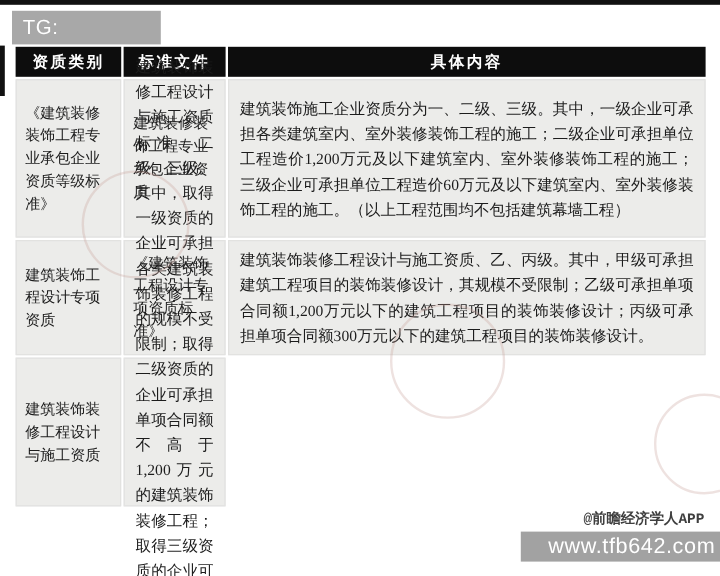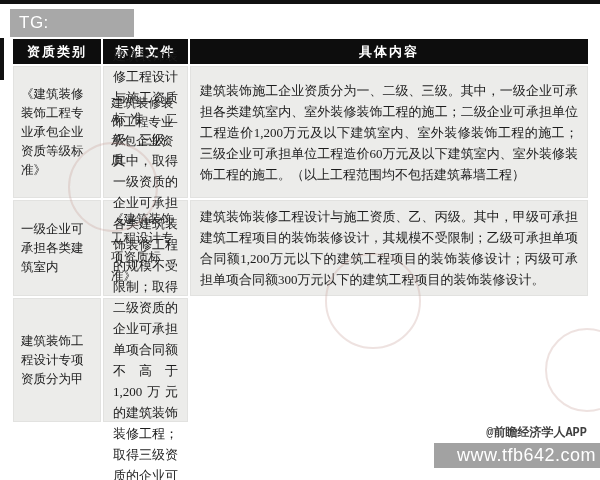--- a/index.html
+++ b/index.html
@@ -70,25 +70,25 @@
 
   <div class="qual-table">
     <div class="hcell">资质类别</div>
     <div class="hcell">标准文件</div>
     <div class="hcell">具体内容</div>
 
     <div class="cell std">《建筑装修装饰工程专业承包企业资质等级标准》</div>
     <div class="cell cat">建筑装修装饰工程专业承包企业资质</div>
     <div class="cell det">建筑装饰施工企业资质分为一、二级、三级。其中，一级企业可承担各类建筑室内、室外装修装饰工程的施工；二级企业可承担单位工程造价1,200万元及以下建筑室内、室外装修装饰工程的施工；三级企业可承担单位工程造价60万元及以下建筑室内、室外装修装饰工程的施工。（以上工程范围均不包括建筑幕墙工程）</div>
 
-    <div class="cell cat">一级企业可承担各类建筑室内</div>
+    <div class="cell cat">建筑装饰工程设计专项资质</div>
     <div class="cell std">《建筑装饰工程设计专项资质标准》</div>
     <div class="cell det">建筑装饰装修工程设计与施工资质、乙、丙级。其中，甲级可承担建筑工程项目的装饰装修设计，其规模不受限制；乙级可承担单项合同额1,200万元以下的建筑工程项目的装饰装修设计；丙级可承担单项合同额300万元以下的建筑工程项目的装饰装修设计。</div>
 
-    <div class="cell cat">建筑装饰工程设计专项资质分为甲</div>
+    <div class="cell cat">建筑装饰装修工程设计与施工资质</div>
     <div class="cell det">建筑装饰装修工程设计与施工资质标准、二级、三级。其中，取得一级资质的企业可承担各类建筑装饰装修工程的规模不受限制；取得二级资质的企业可承担单项合同额不高于1,200万元的建筑装饰装修工程；取得三级资质的企业可承担单项合同额不高于300万元的建筑装饰装修工程。（以上工程范围均不包括建筑幕墙工程）</div>
   </div>
 
   <div class="wm wm1"></div>
   <div class="wm wm2"></div>
   <div class="wm wm3"></div>
 
   <div class="credit">@前瞻经济学人APP</div>
 
   <div class="url-bar">

